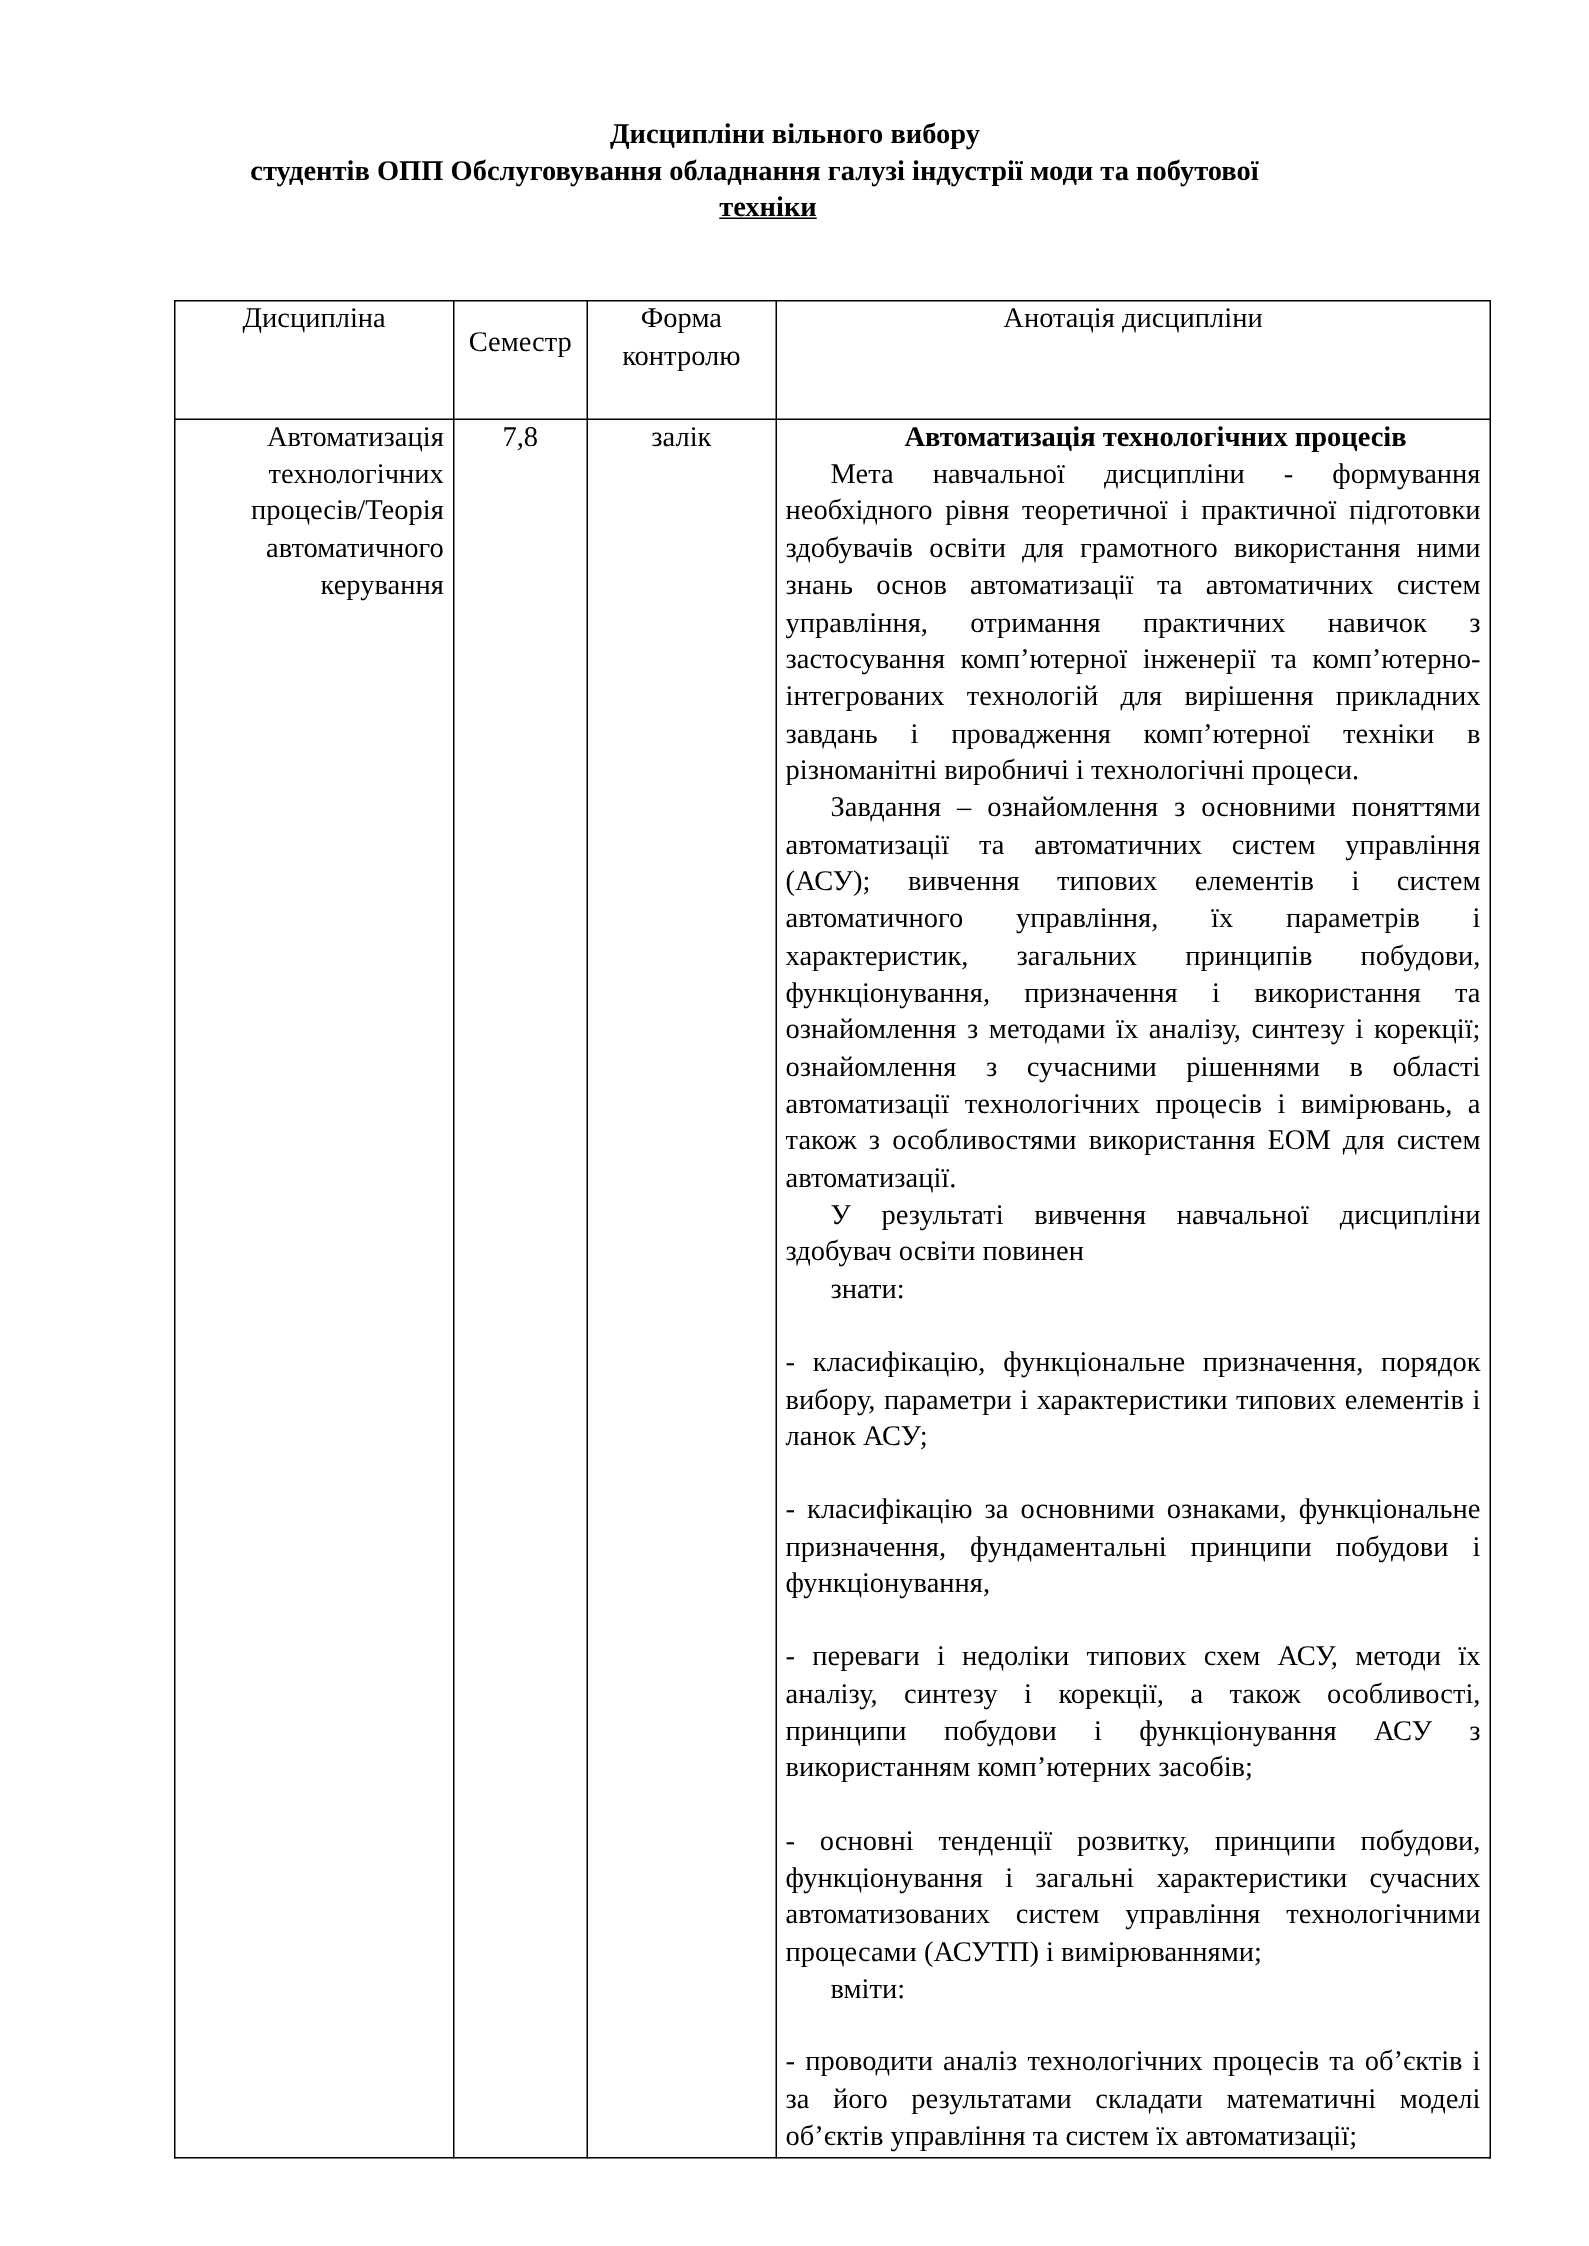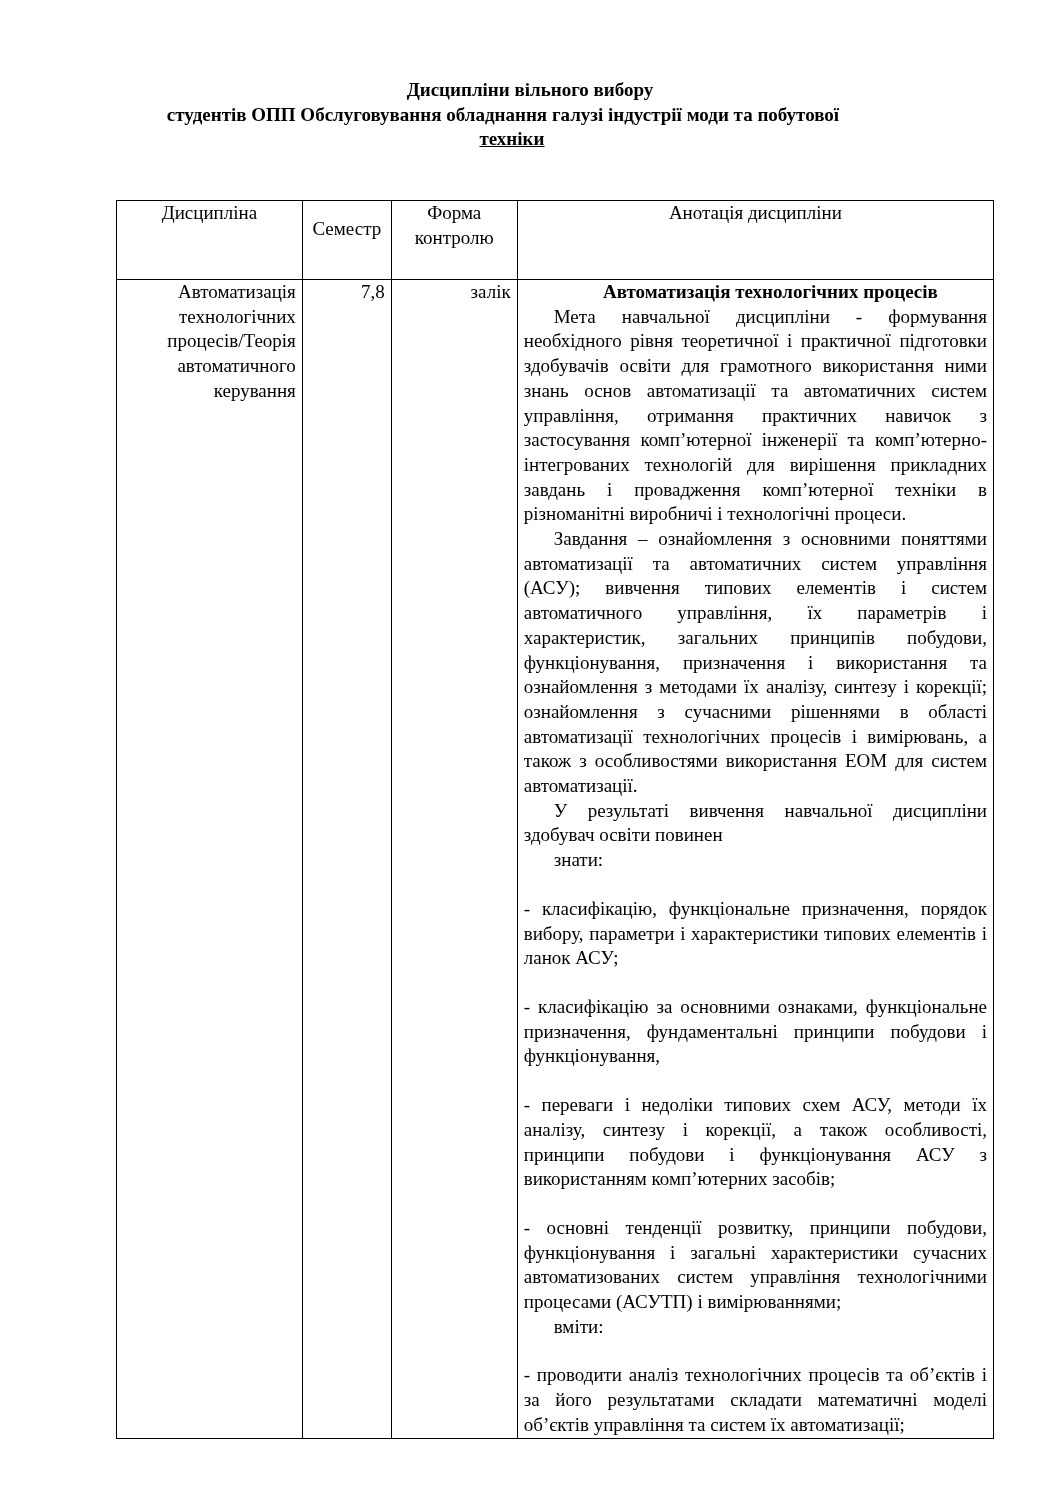--- a/index.html
+++ b/index.html
@@ -10,21 +10,21 @@
   .titles .t1 { padding-left: 100px; }
   .titles .t2 { padding-left: 46px; }
   .titles .t3 { padding-left: 64px; text-decoration: underline; }
   .titles .t4 { padding-left: 0px; }
   table.main { position: absolute; left: 116px; top: 200px; width: 878px;
                border-collapse: collapse; font-size: 19px; line-height: 24.7px; }
   table.main td, table.main th { border: 1.5px solid #000; vertical-align: top; padding: 0 6px; }
   table.main th { font-weight: normal; text-align: center; height: 46px; }
   col.c1 { width: 186px; } col.c2 { width: 89px; } col.c3 { width: 126px; } col.c4 { width: 477px; }
   td.disc { text-align: right; padding-left: 8px; }
-  td.center { text-align: right; }
+  td.center { text-align: center; }
   td.ann { text-align: justify; padding-left: 7px; padding-right: 9px; height: 1155px; }
   .ann-title { font-weight: bold; padding-left: 30px; text-align: center; }
   .para { text-indent: 30px; }
   .indent { padding-left: 30px; }
   .item { text-align: justify; margin-top: 24px; }
   p { margin: 0; }
 </style>
 </head>
 <body>
 

